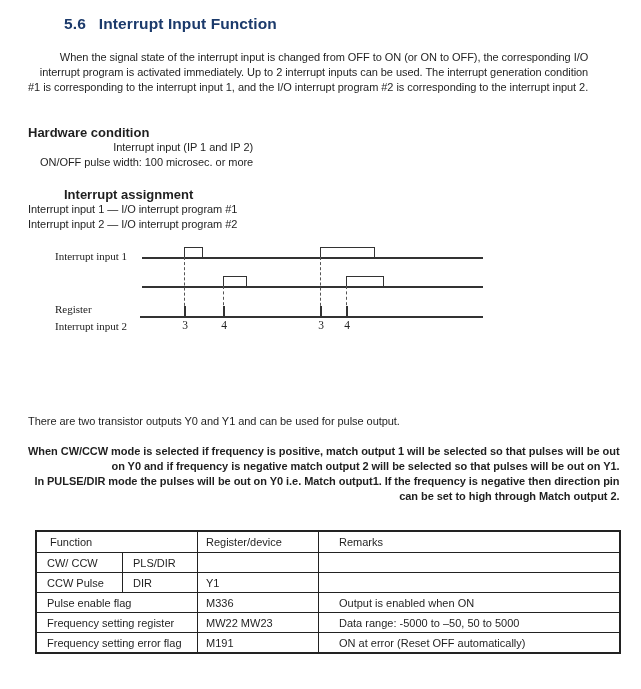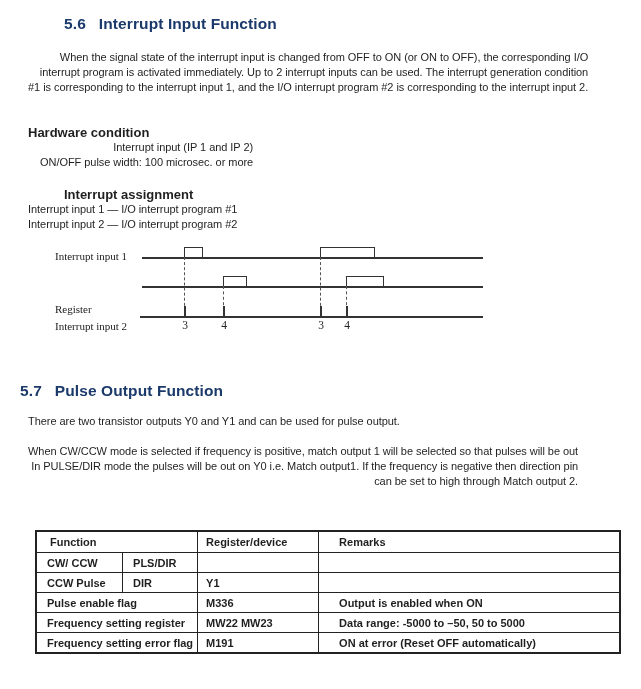--- a/index.html
+++ b/index.html
@@ -44,21 +44,21 @@
   }
 
   #h56   { left: 20px; top: 15px; margin-left: 44px; }
   #intro56 { left: 28px; top: 50px; }
   #hwHead  { left: 28px; top: 125px; }
   #hwLines { left: 40px; top: 140px; }
   #asgHead { left: 28px; top: 187px; margin-left: 36px; }
   #asgLines{ left: 28px; top: 202px; }
   #h57   { left: 20px; top: 382px; }
   #p57a  { left: 28px; top: 414px; }
-  #p57b  { left: 28px; top: 444px; }
+  #p57b  { left: 28px; top: 444px; font-weight: bold; }
 
   
   #diagram {
     position: absolute;
     left: 45px; top: 238px;
     width: 445px; height: 100px; font-family: Liberation Serif, serif;
   }
   .sig-label {
     position: absolute;
     font-size: 11px;
@@ -102,21 +102,21 @@
     table-layout: fixed;
     font-size: 11px;
     color: #1f1f1f;
     border: 2px solid #222;
   }
   #tbl th, #tbl td {
     border: 1px solid #222;
     height: 19px;
     padding: 0 4px 0 10px;
     text-align: left;
-    font-weight: bold;
+    font-weight: normal;
     white-space: nowrap;
     overflow: hidden;
     vertical-align: middle;
   }
   #tbl th { height: 20px; }
   .c-fn1  { width: 71px; }   
   .c-fn2  { width: 60px; }
   .c-reg  { width: 108px; padding-left: 8px !important; }
   .c-rem  { width: 276px; padding-left: 20px !important; }
   .fn-head { padding-left: 13px !important; }
@@ -173,29 +173,27 @@
     <div class="vtick" style="left:178px; top:68px; height:10px;"></div>
     <div class="vtick" style="left:275px; top:68px; height:10px;"></div>
     <div class="vtick" style="left:301px; top:68px; height:10px;"></div>
 
     <div class="tick-num" style="left:140px; top:81px;">3</div>
     <div class="tick-num" style="left:179px; top:81px;">4</div>
     <div class="tick-num" style="left:276px; top:81px;">3</div>
     <div class="tick-num" style="left:302px; top:81px;">4</div>
   </div>
 
-  <div id="h57" class="sec-heading">
-    <span class="sec-num">5.7</span><span class="sec-title">Pulse Output Function</span>
-  </div>
 
   <div id="p57a" class="body-block">
     <div>There are two transistor outputs Y0 and Y1 and can be used for pulse output.</div>
   </div>
   <div id="p57b" class="body-block">
     <div>When CW/CCW mode is selected if frequency is positive, match output 1 will be selected so that pulses will be out</div>
+    <div>on Y0 and if frequency is negative match output 2 will be selected so that pulses will be out on Y1.</div>
     <div>In PULSE/DIR mode the pulses will be out on Y0 i.e. Match output1. If the frequency is negative then direction pin</div>
     <div>can be set to high through Match output 2.</div>
   </div>
 
   <table id="tbl">
     <tbody>
         <tr>
       <th class="c-fn1 fn-head" colspan="2">Function</th>
       <th class="c-reg">Register/device</th>
       <th class="c-rem">Remarks</th>

